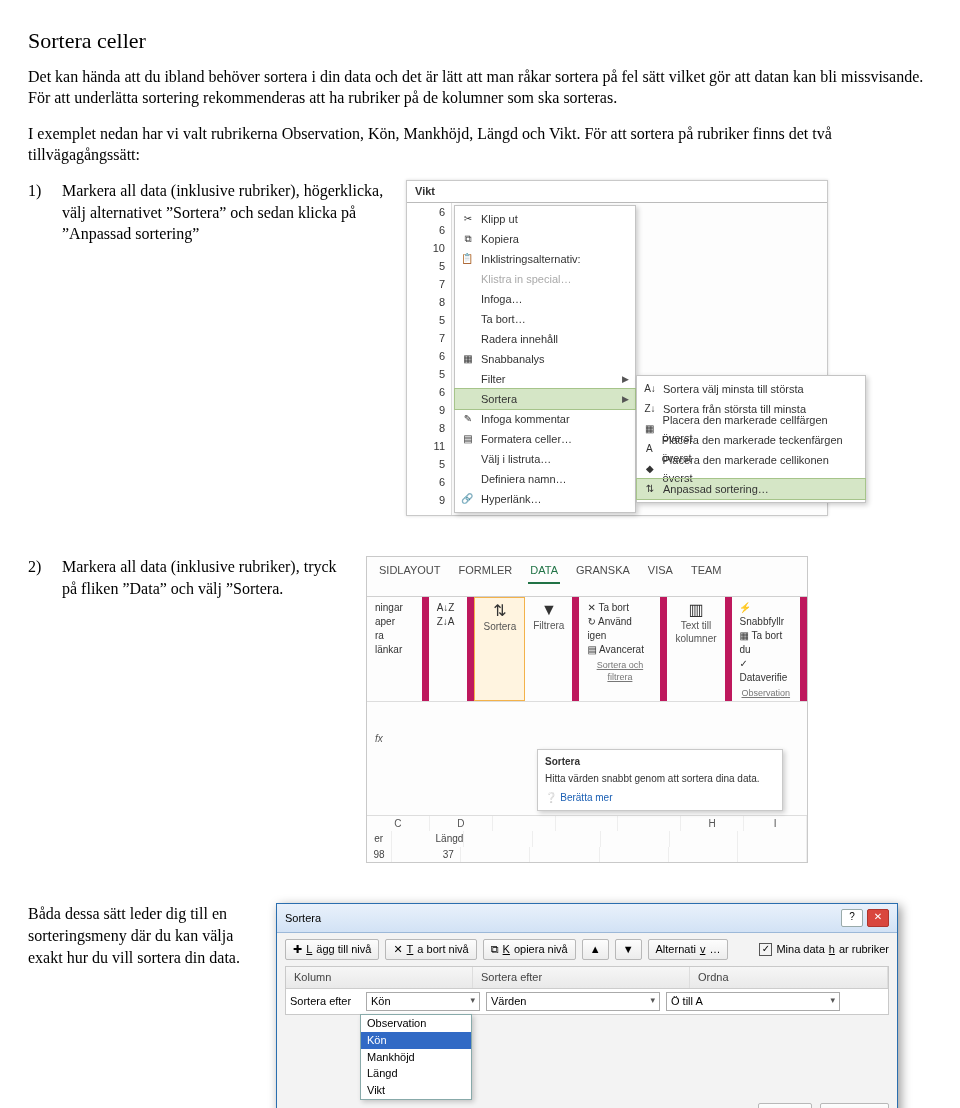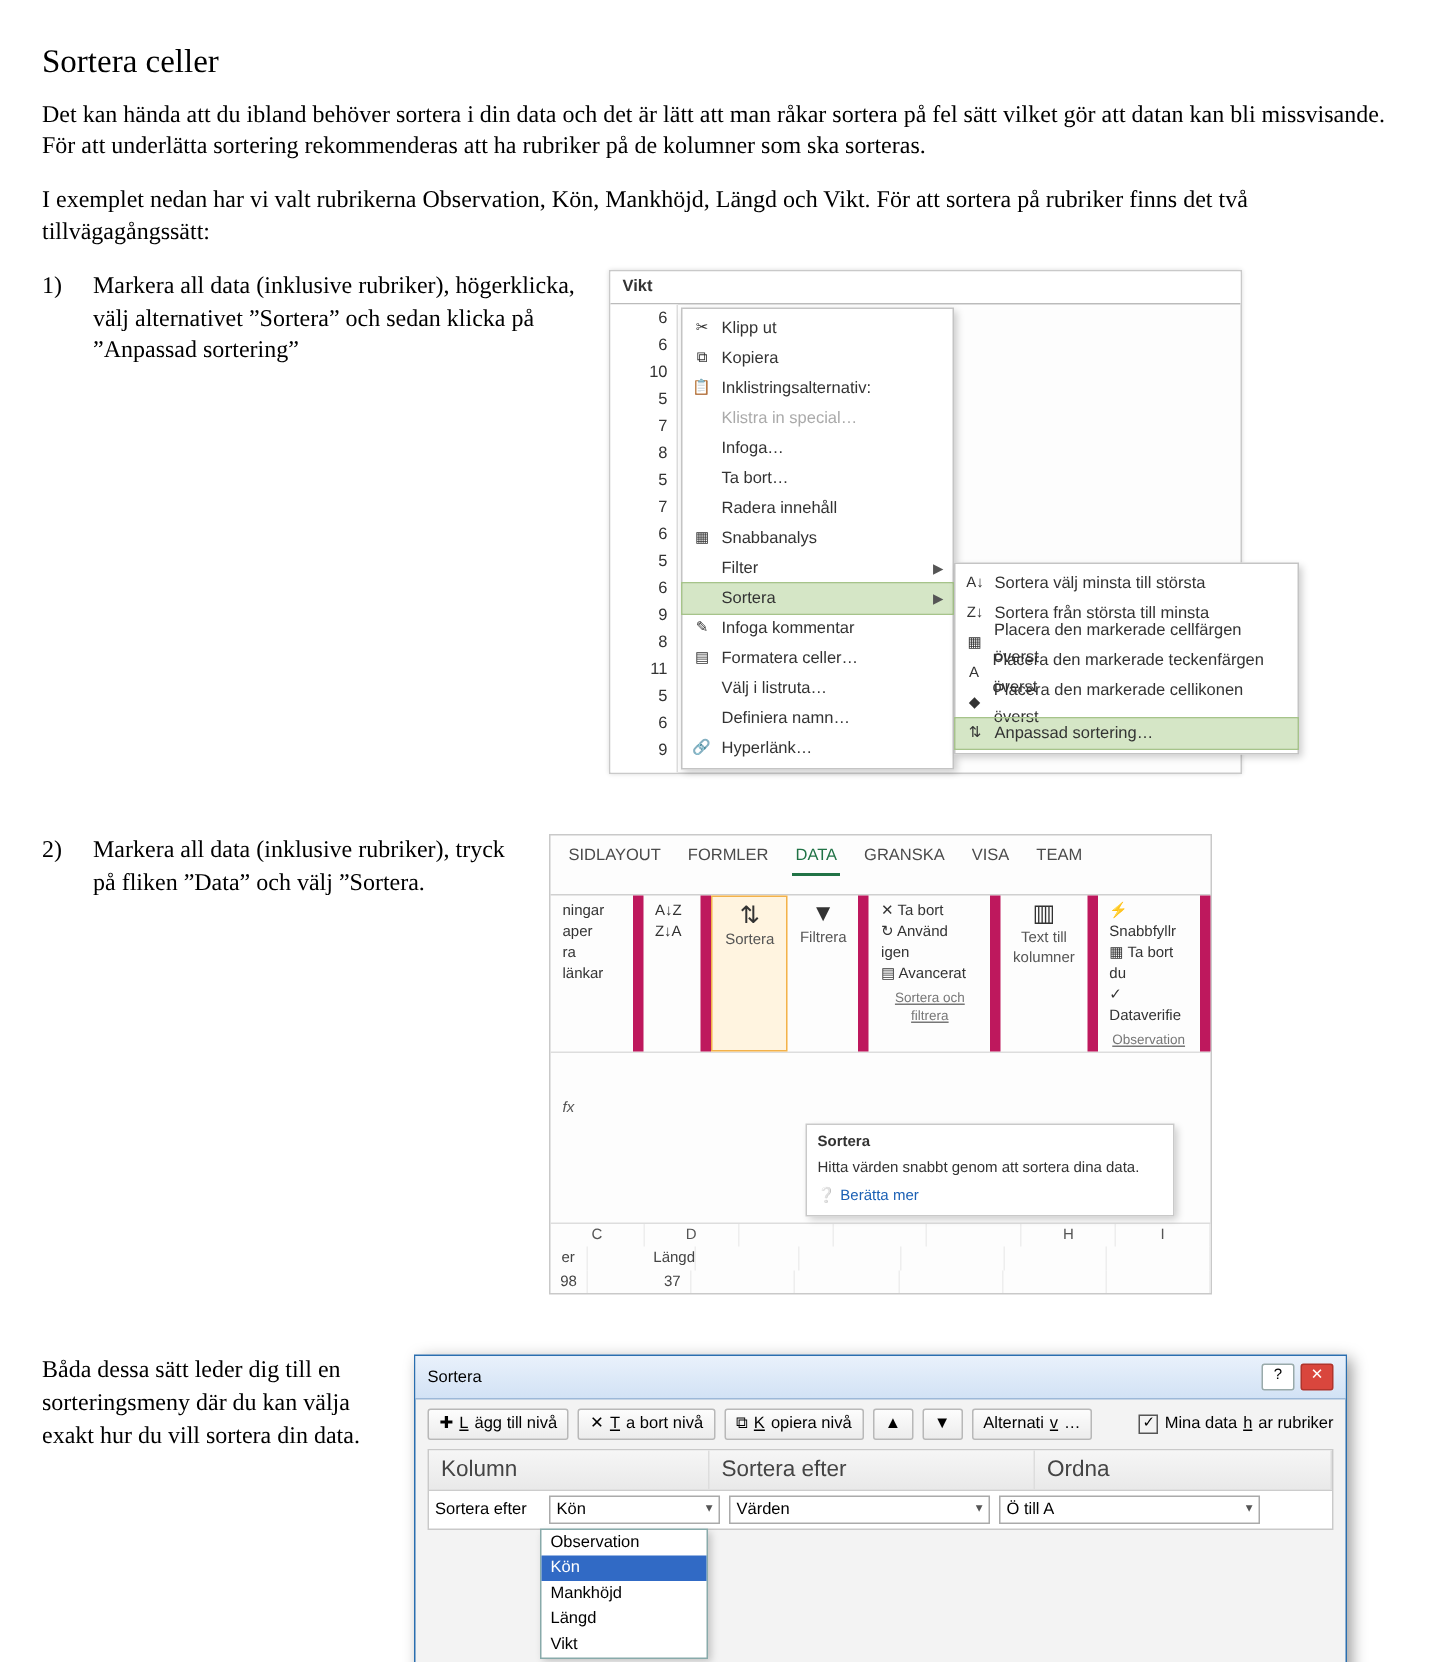--- a/index.html
+++ b/index.html
@@ -61,21 +61,21 @@
   .sort-dlg { width: 620px; font-family: "Segoe UI", Tahoma, sans-serif; font-size: 11px; border: 1px solid #2a6eaf; box-shadow: 3px 3px 10px rgba(0,0,0,0.4); background: #f3f3f3; }
   .sort-title { background: linear-gradient(#e9f1fb,#d2e2f5); padding: 5px 8px; border-bottom: 1px solid #9cb8d8; display: flex; align-items: center; justify-content: space-between; }
   .sort-title .winbtns { display: flex; gap: 4px; }
   .sort-title .winbtn { width: 20px; height: 16px; border: 1px solid #9aa; background: #fff; border-radius: 2px; text-align: center; line-height: 14px; font-size: 10px; }
   .sort-title .winbtn.close { background: #d9463d; color: #fff; border-color: #b0342c; }
   .sort-toolbar { display: flex; gap: 6px; align-items: center; padding: 6px 8px; }
   .sort-toolbar .btn { background: linear-gradient(#fdfdfd,#ececec); border: 1px solid #b8b8b8; border-radius: 2px; padding: 2px 7px; display: inline-flex; align-items: center; gap: 4px; font-size: 11px; }
   .sort-toolbar .chk { margin-left: auto; display: inline-flex; align-items: center; gap: 4px; }
   .sort-grid { margin: 0 8px; border: 1px solid #c9c9c9; background: #fff; }
   .sort-grid .hdr { display: flex; background: linear-gradient(#f6f6f6,#e9e9e9); border-bottom: 1px solid #ccc; }
-  .sort-grid .hdr div { padding: 3px 8px; border-right: 1px solid #ddd; font-size: 15px; color: #444; }
+  .sort-grid .hdr div { padding: 3px 8px; border-right: 1px solid #ddd; font-size: 11px; color: #444; }
   .sort-grid .row1 { display: flex; align-items: center; padding: 3px 4px; gap: 6px; }
   .sort-grid .row1 .sel { border: 1px solid #aaa; background: #fff; padding: 1px 18px 1px 4px; position: relative; font-size: 11px; min-width: 90px; }
   .sort-grid .row1 .sel::after { content: "▾"; position: absolute; right: 4px; font-size: 9px; color: #555; }
   .sort-drop { position: absolute; margin-left: 83px; margin-top: -1px; width: 110px; background: #fff; border: 1px solid #8aa; font-size: 11px; box-shadow: 2px 2px 5px rgba(0,0,0,0.2); z-index: 5; }
   .sort-drop div { padding: 1px 6px; }
   .sort-drop div.sel-hi { background: #316ac5; color: #fff; }
   .sort-foot { display: flex; justify-content: flex-end; gap: 8px; padding: 8px; }
   .sort-foot .btn { background: linear-gradient(#fdfdfd,#ececec); border: 1px solid #b8b8b8; border-radius: 2px; padding: 3px 18px; font-size: 11px; text-align: center; }
   .sort-wrap { position: relative; padding-bottom: 80px; }
   u { text-decoration: underline; }

